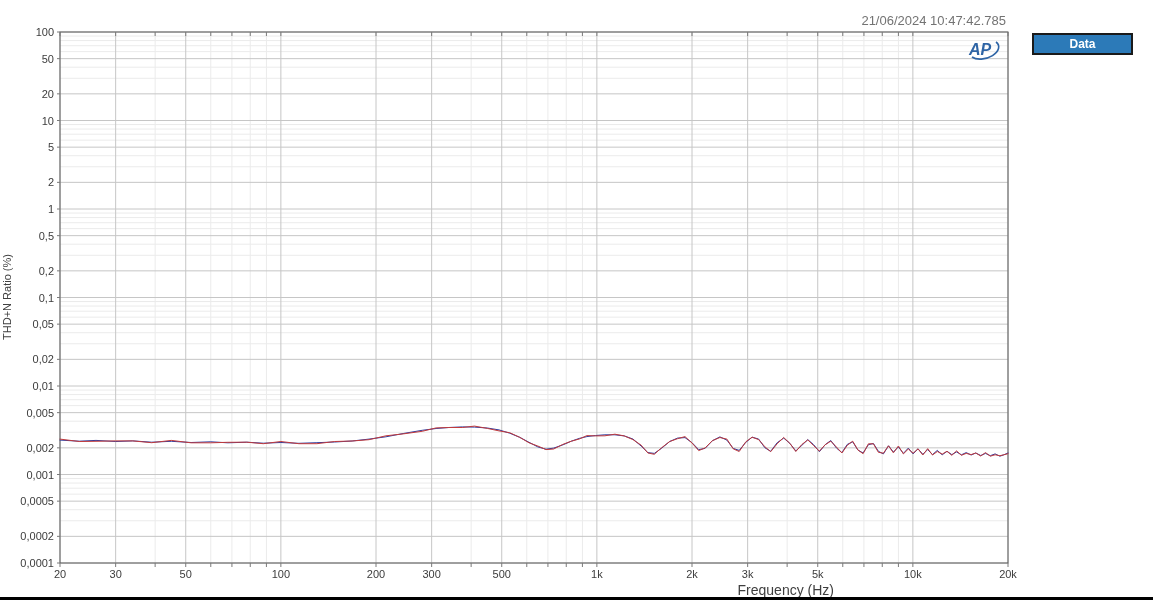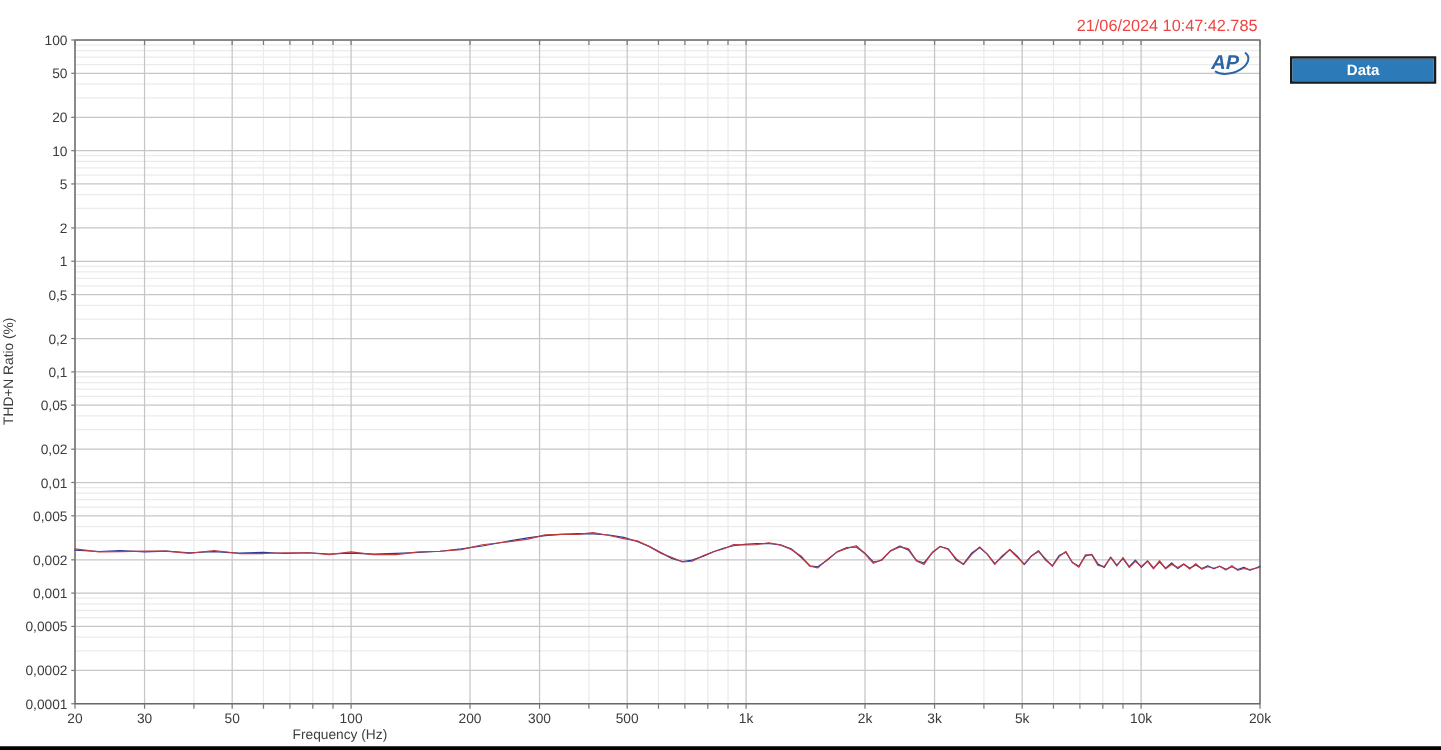--- a/index.html
+++ b/index.html
@@ -5,34 +5,34 @@
   html,body{margin:0;padding:0;background:#ffffff;}
   #figure{
     position:relative;width:1153px;height:600px;background:#ffffff;overflow:hidden;
     font-family:"Liberation Sans",sans-serif;
   }
   .chart-title{
     position:absolute;left:0;top:1px;width:1068px;text-align:center;
     font-size:12px;color:#1c1c1c;
   }
   .timestamp{
-    position:absolute;top:13px;right:147px;font-size:13px;color:#ef4444;
+    position:absolute;top:13px;right:147px;font-size:13px;color:#737373;
   }
   .y-axis-title{
     position:absolute;left:-58px;top:291px;width:130px;text-align:center;
     font-size:11px;color:#3f3f3f;transform:rotate(-90deg);
   }
   .x-axis-title{
-    position:absolute;left:234px;top:582px;width:600px;text-align:left;
-    font-size:11px;color:#3f3f3f;
+    position:absolute;left:234px;top:582px;width:600px;text-align:right;
+    font-size:14px;color:#3f3f3f;
   }
   #plot-svg{position:absolute;left:0;top:0;}
   .legend{
-    position:absolute;left:1032px;top:33px;width:117px;background:#fde047;
-    border:2px solid #1a1a1a;box-sizing:border-box;margin-top:12px;
+    position:absolute;left:1032px;top:33px;width:101px;background:#fde047;
+    border:2px solid #1a1a1a;box-sizing:border-box;
   }
   .legend-header{
     height:18px;line-height:18px;background:#2c7ab8;color:#ffffff;
     font-size:12px;font-weight:bold;text-align:center;
   }
   .legend-body{padding:4px 0 5px 17px;}
   .legend-item{display:flex;align-items:center;height:21px;cursor:default;}
   .legend-swatch{width:12px;height:12px;display:inline-block;margin-right:7px;}
   .legend-label{font-size:12px;color:#111111;}
   .ap-logo{position:absolute;left:962px;top:35px;}

